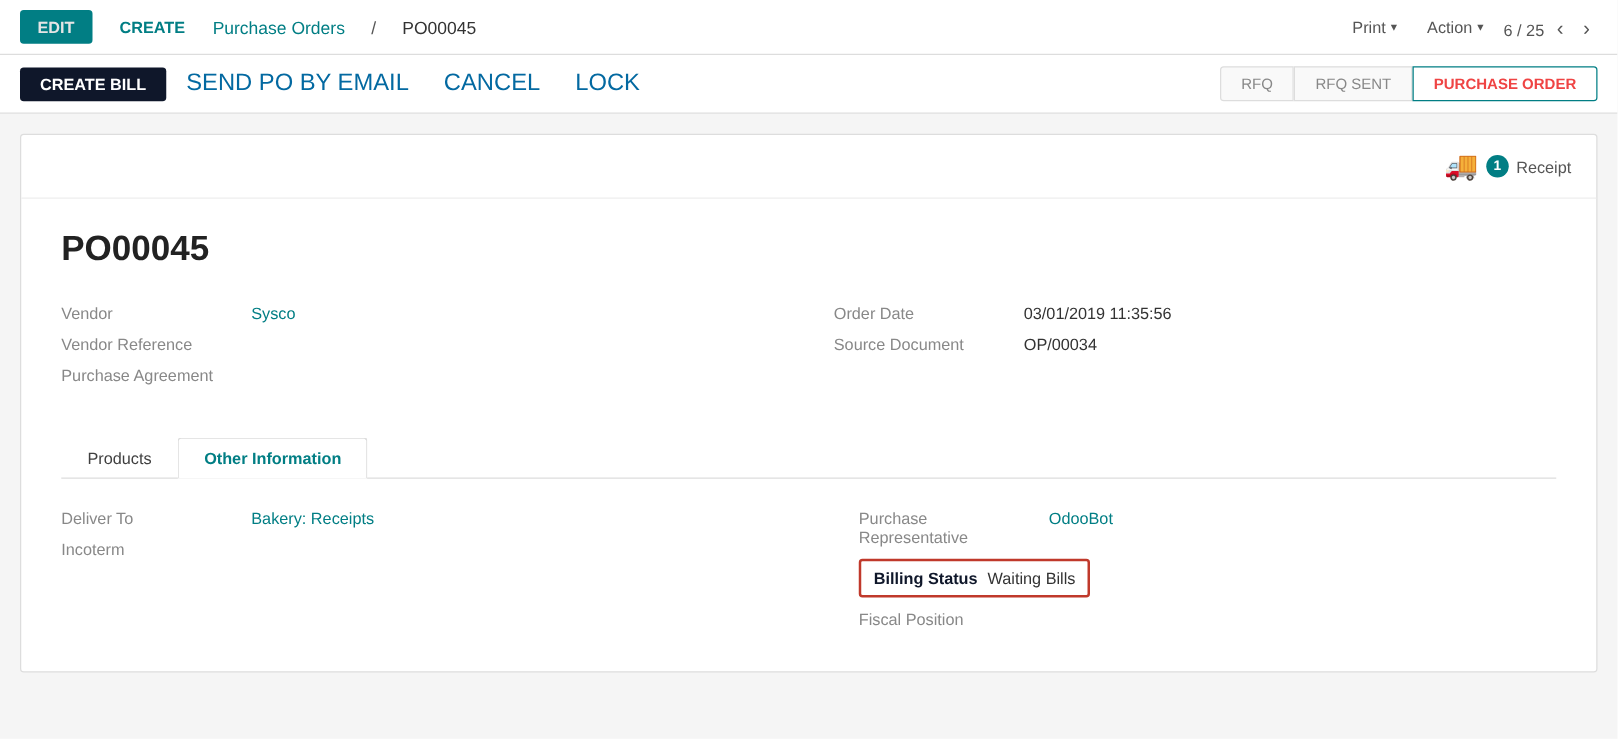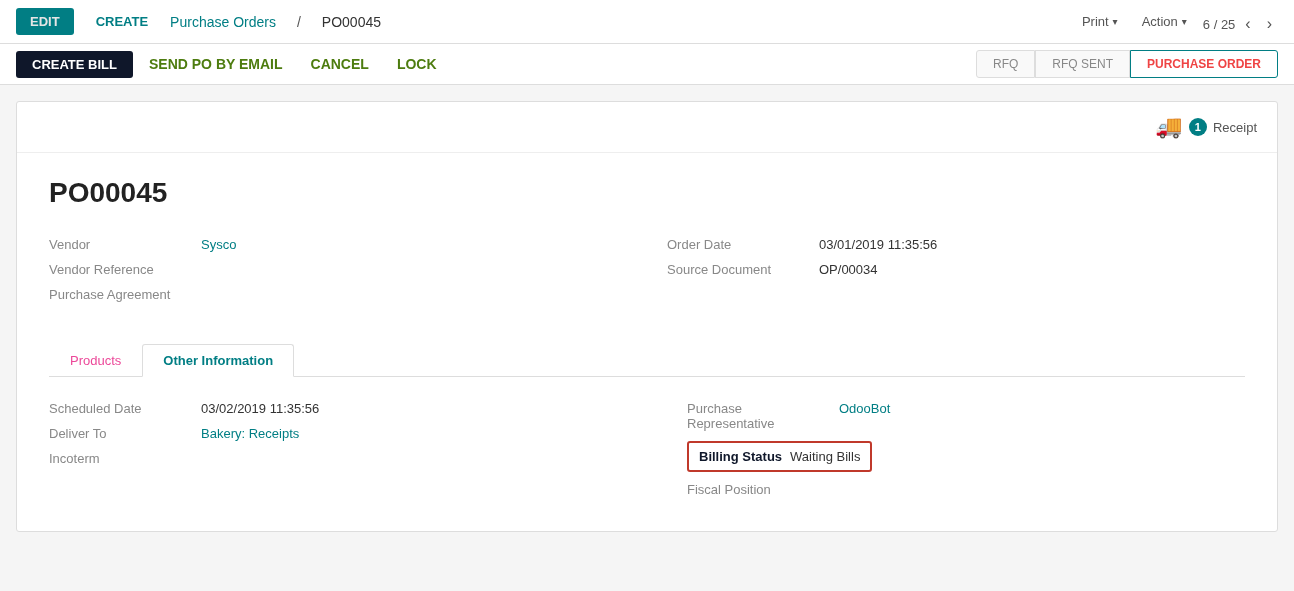--- a/index.html
+++ b/index.html
@@ -94,26 +94,26 @@
       color: #fff;
       border: none;
       padding: 6px 16px;
       border-radius: 3px;
       cursor: pointer;
       font-size: 13px;
       font-weight: 600;
     }
     .btn-action-link {
       background: transparent;
-      color: #4d7c0f;
+      color: #0369a1;
       border: none;
       padding: 6px 12px;
       cursor: pointer;
-      font-size: 14px;
-      font-weight: 700;
+      font-size: 19px;
+      font-weight: 400;
     }
 
     .status-bar {
       margin-left: auto;
       display: flex;
       align-items: center;
       gap: 0;
     }
     .status-item {
       padding: 6px 16px;
@@ -223,21 +223,21 @@
     .tabs {
       display: flex;
       border-bottom: 1px solid #ddd;
       margin-bottom: 24px;
       gap: 0;
     }
     .tab {
       padding: 8px 20px;
       cursor: pointer;
       font-size: 13px;
-      color: #ec4899;
+      color: #404040;
       border: 1px solid transparent;
       border-bottom: none;
       margin-bottom: -1px;
       background: transparent;
       border-radius: 3px 3px 0 0;
     }
     .tab.active {
       border-color: #ddd;
       background: #fff;
       color: #017e84;
@@ -358,24 +358,20 @@
 
       <div class="tabs">
         <div class="tab">Products</div>
         <div class="tab active">Other Information</div>
       </div>
 
       <div class="tab-content">
 
         <div>
           <div class="field-row">
-            <span class="field-label">Scheduled Date</span>
-            <span class="field-value">03/02/2019 11:35:56</span>
-          </div>
-          <div class="field-row">
             <span class="field-label">Deliver To</span>
             <a class="field-value link">Bakery: Receipts</a>
           </div>
           <div class="field-row">
             <span class="field-label">Incoterm</span>
             <span class="field-value"></span>
           </div>
         </div>
 
         <div>

